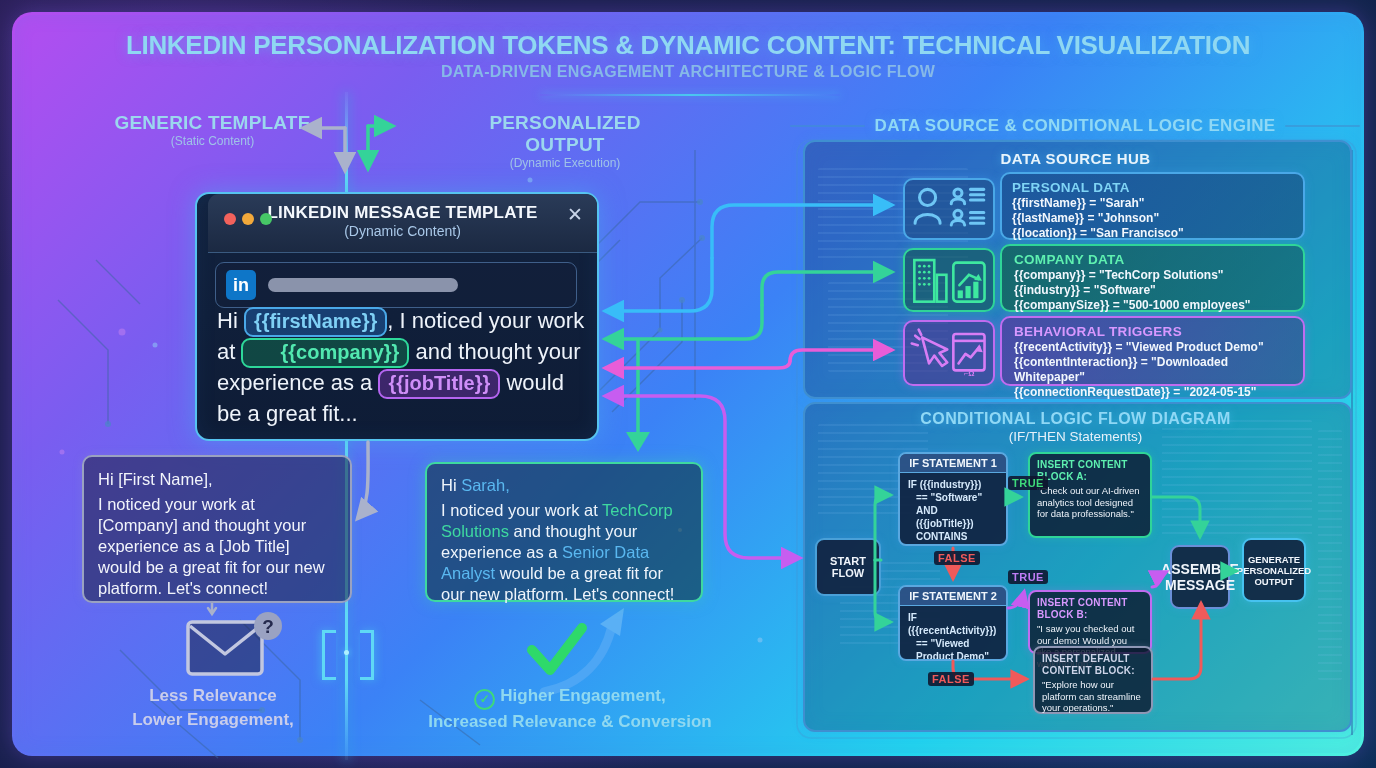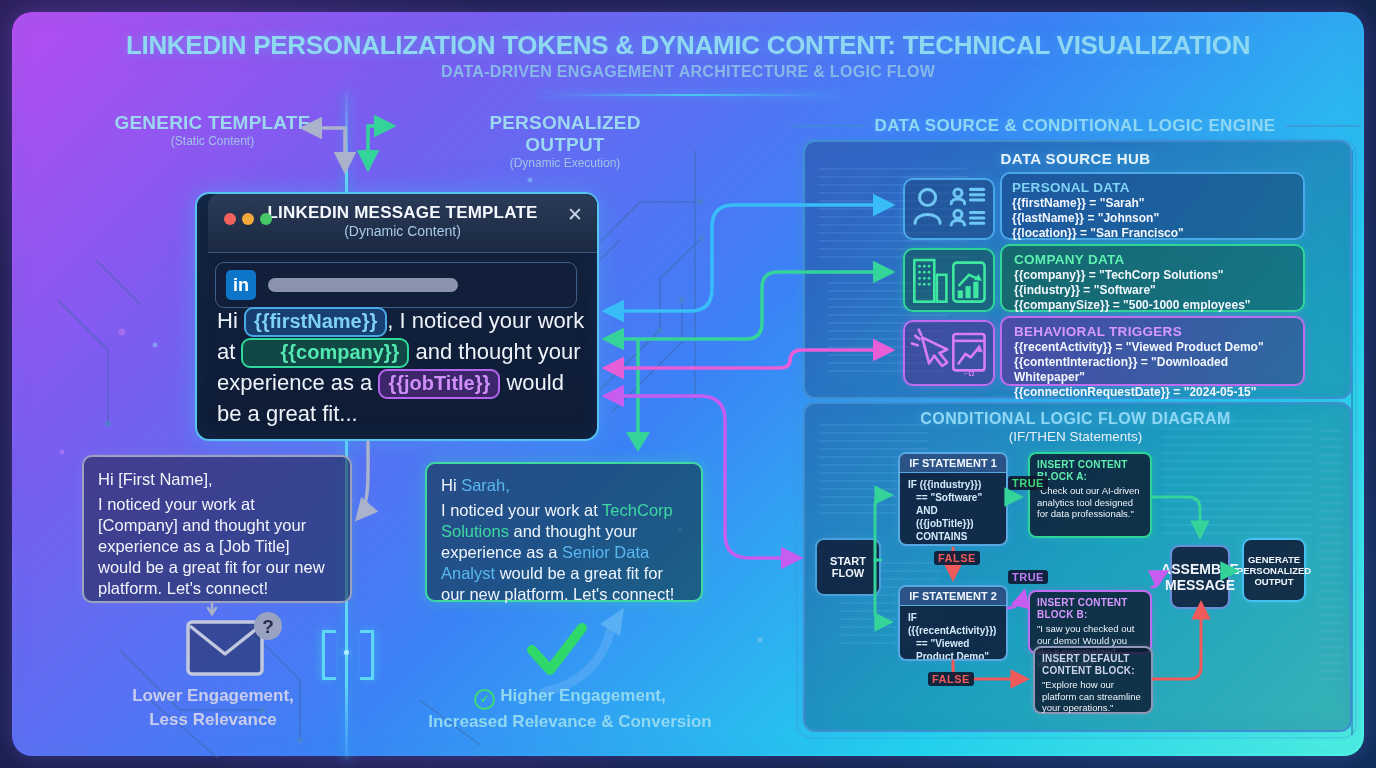--- a/index.html
+++ b/index.html
@@ -188,22 +188,22 @@
   </div>
 
   <svg class="abs" style="left:178px;top:600px;z-index:8;" width="120" height="84" viewBox="0 0 120 84">
     <path d="M 34 2 V 12 M 30 8 L 34 14 L 38 8" stroke="#aab2cc" stroke-width="2.5" fill="none" stroke-linecap="round"></path>
     <rect x="10" y="22" width="74" height="52" rx="4" fill="rgba(25,28,58,.5)" stroke="#c2c7e0" stroke-width="3.5"></rect>
     <path d="M 12 26 L 47 54 L 82 26" fill="none" stroke="#c2c7e0" stroke-width="3.5" stroke-linejoin="round"></path>
     <circle cx="90" cy="26" r="14" fill="#9aa2c2"></circle>
     <text x="90" y="33" text-anchor="middle" font-family="Liberation Sans,sans-serif" font-size="19" font-weight="700" fill="#252a4e">?</text>
   </svg>
   <div class="abs outcome-l" style="left:93px;top:684px;width:240px;z-index:8;">
+    <div>Less Relevance</div>
     <div>Lower Engagement,</div>
-    <div>Less Relevance</div>
   </div>
 
   <div class="abs" style="left:322px;top:630px;width:11px;height:44px;z-index:6;
        border-left:3px solid #5fd8f5;border-top:3px solid #5fd8f5;border-bottom:3px solid #5fd8f5;box-shadow:-2px 0 8px rgba(70,200,240,.5);"></div>
   <div class="abs" style="left:360px;top:630px;width:11px;height:44px;z-index:6;
        border-right:3px solid #5fd8f5;border-top:3px solid #5fd8f5;border-bottom:3px solid #5fd8f5;box-shadow:2px 0 8px rgba(70,200,240,.5);"></div>
   <div class="abs" style="left:344px;top:650px;width:5px;height:5px;border-radius:50%;background:#aef0ff;z-index:6;box-shadow:0 0 6px #5fd8f5;"></div>
 
   <svg class="abs" style="left:520px;top:606px;z-index:8;" width="130" height="92" viewBox="0 0 130 92">
     <path d="M 24 86 C 62 78 84 54 92 20" stroke="#4da6f5" stroke-width="9" fill="none" stroke-linecap="round"></path>

